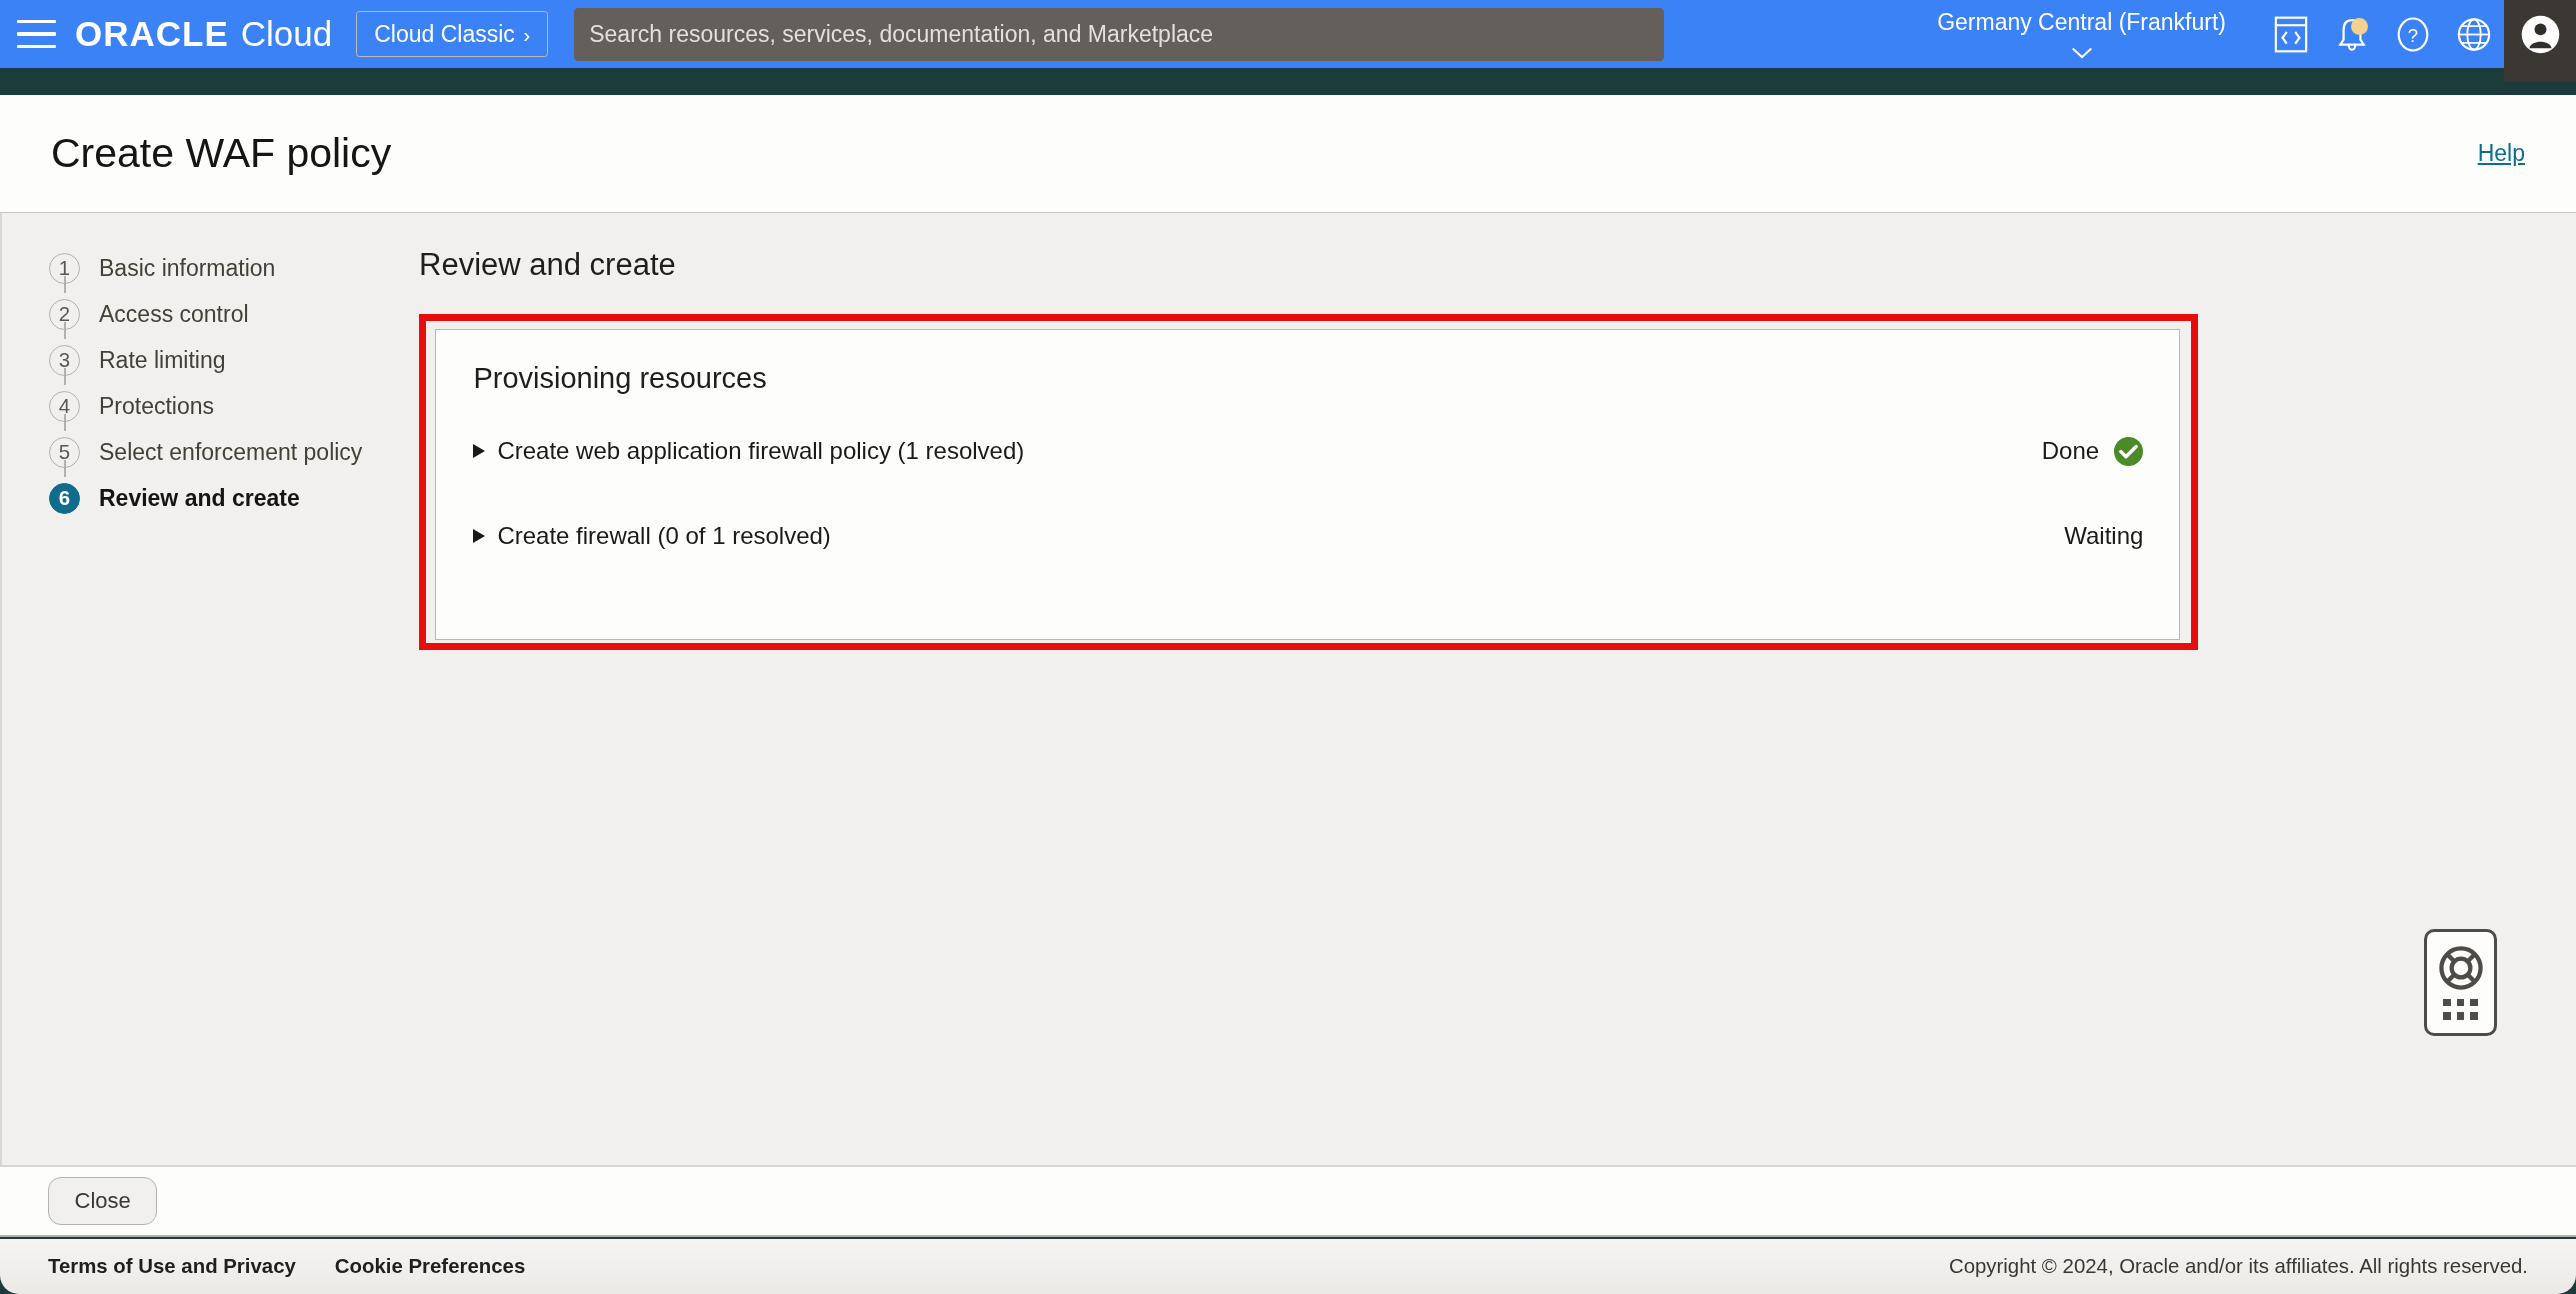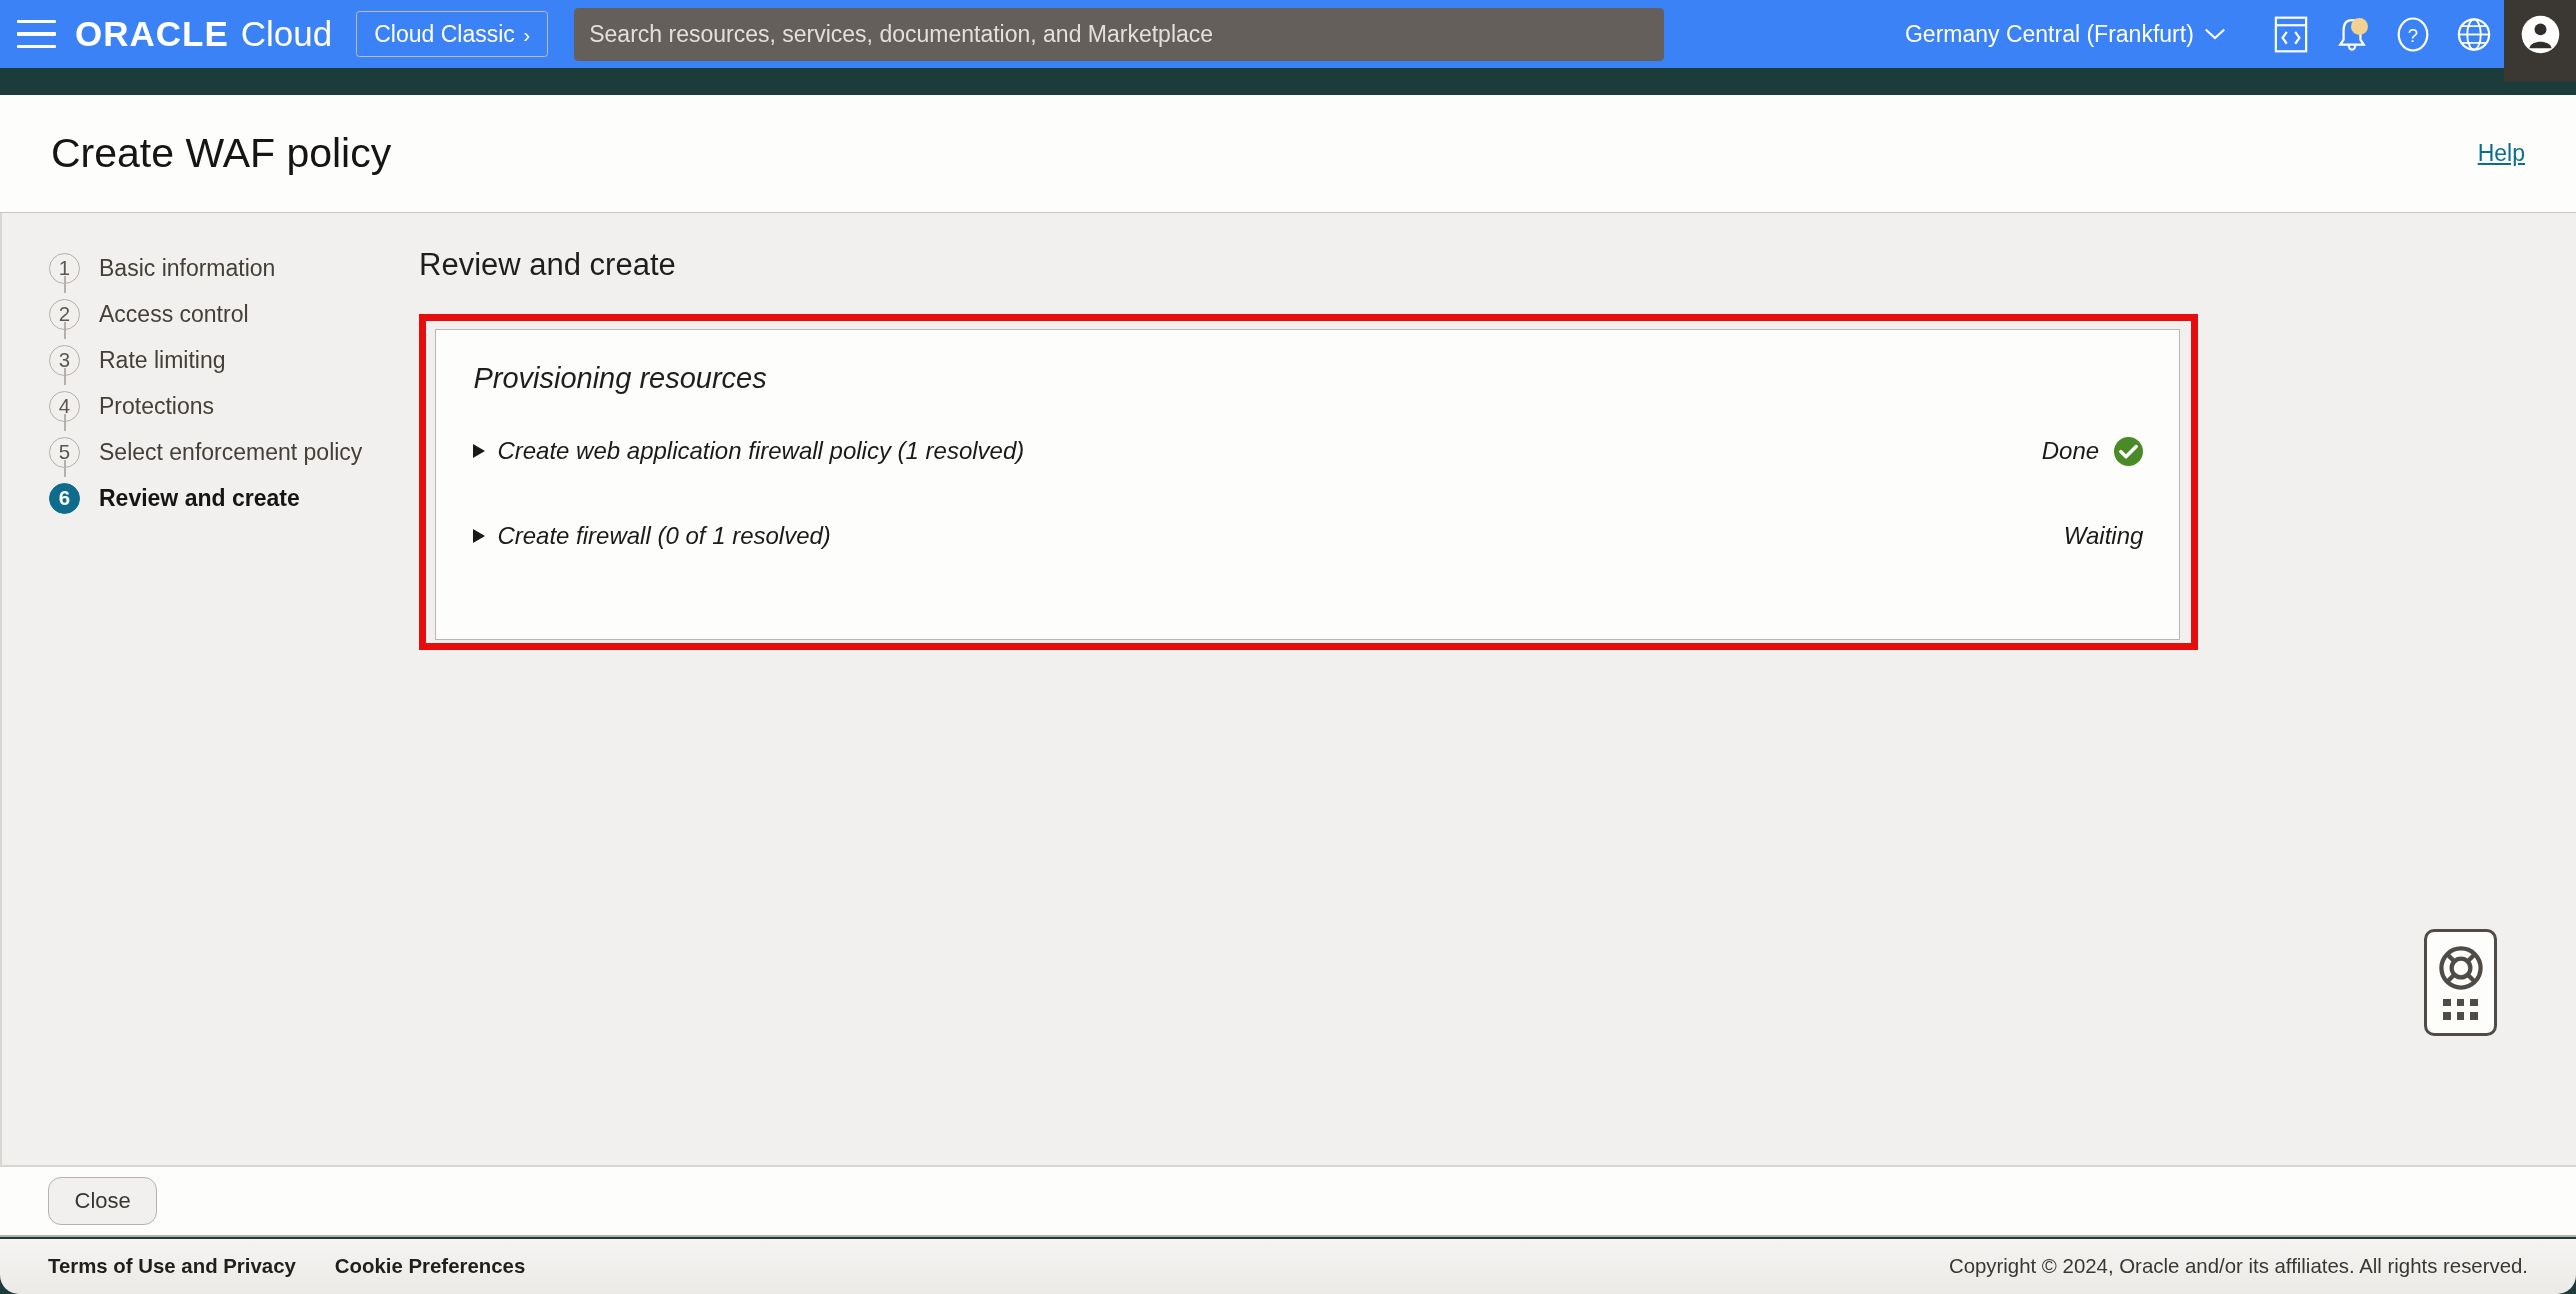--- a/index.html
+++ b/index.html
@@ -44,21 +44,21 @@
   }
   .searchbox input {
     width: 100%; border: none; outline: none; background: transparent;
     color: #f2efec; font-size: 23px; font-family: "Liberation Sans", sans-serif;
   }
   .searchbox input::placeholder { color: #e3dfdb; opacity: 1; }
 
   .topright { margin-left: auto; display: flex; align-items: center; height: 95px; }
   .region-sel {
     display: flex; align-items: center; gap: 10.2px; color: #fff;
-    font-size: 23px; margin-right: 34px; cursor: pointer; white-space: nowrap;
+    font-size: 23px; margin-right: 34px; cursor: pointer; white-space: nowrap; flex-direction: column;
   }
   .icon-btn {
     width: 61px; height: 95px; display: flex; align-items: center; justify-content: center;
     cursor: pointer; position: relative;
   }
   .avatar-btn { width: 72px; height: 95px; background: #3b3733;
     display: flex; align-items: center; justify-content: center; cursor: pointer; }
 
   .notif-dot {
     position: absolute; width: 17px; height: 17px; border-radius: 50%;
@@ -105,21 +105,21 @@
   
   .main { position: absolute; left: 417px; top: 0px; }
   .section-title { font-size: 31px; color: #201e1c; margin-top: 34px; margin-left: 0px; font-weight: 400; }
 
   .redbox {
     position: absolute; left: 0px; top: 101px; width: 1779px; height: 336px;
     border: 7.7px solid #e60d0d; background: #f1f0ee;
   }
   .card {
     position: absolute; left: 9.4px; top: 7.7px; width: 1745px; height: 311px;
-    background: #fdfdfc; border: 1.7px solid #b9b5b1; font-style: italic;
+    background: #fdfdfc; border: 1.7px solid #b9b5b1;
   }
   .card-title { font-size: 29px; color: #201e1c; margin: 32px 0 0 37px; font-weight: 400; }
 
   .res-row {
     display: flex; align-items: center; padding: 0 36px 0 37px; height: 41px;
     margin-top: 36px;
   }
   .res-row.second { margin-top: 44px; }
   .tri {
     width: 0; height: 0; border-left: 12.8px solid #1a1a1a;

